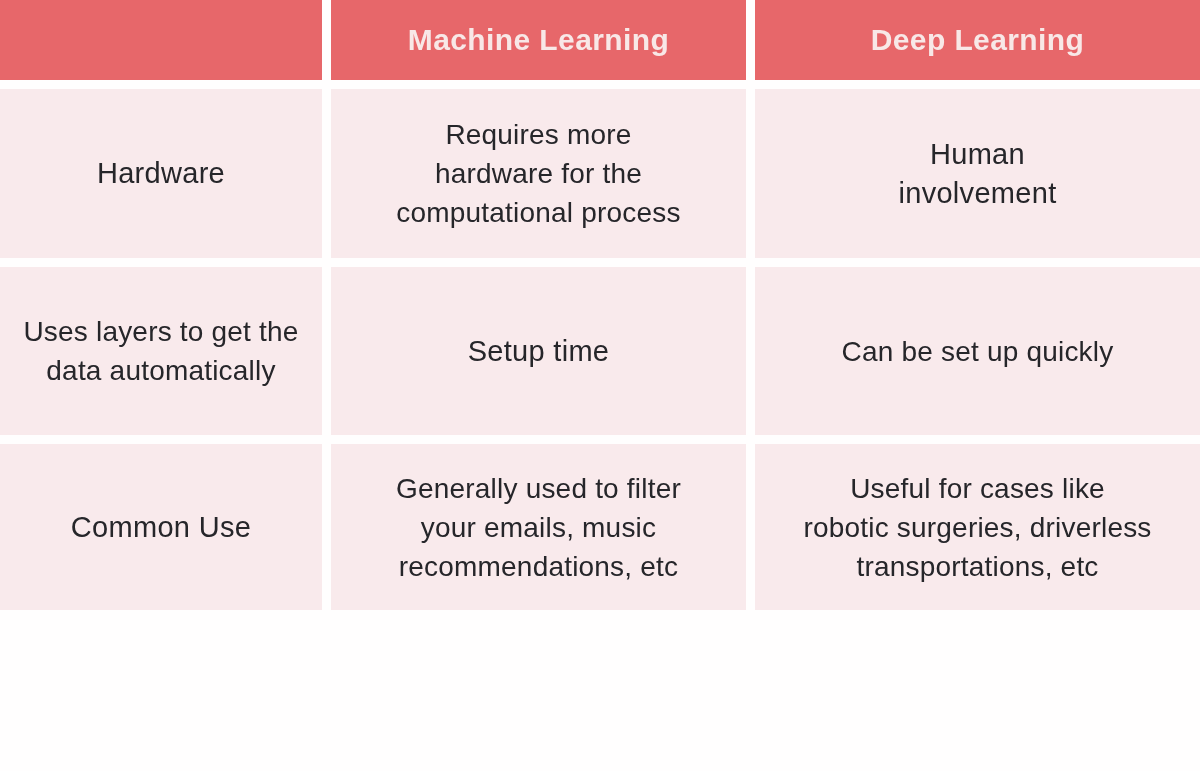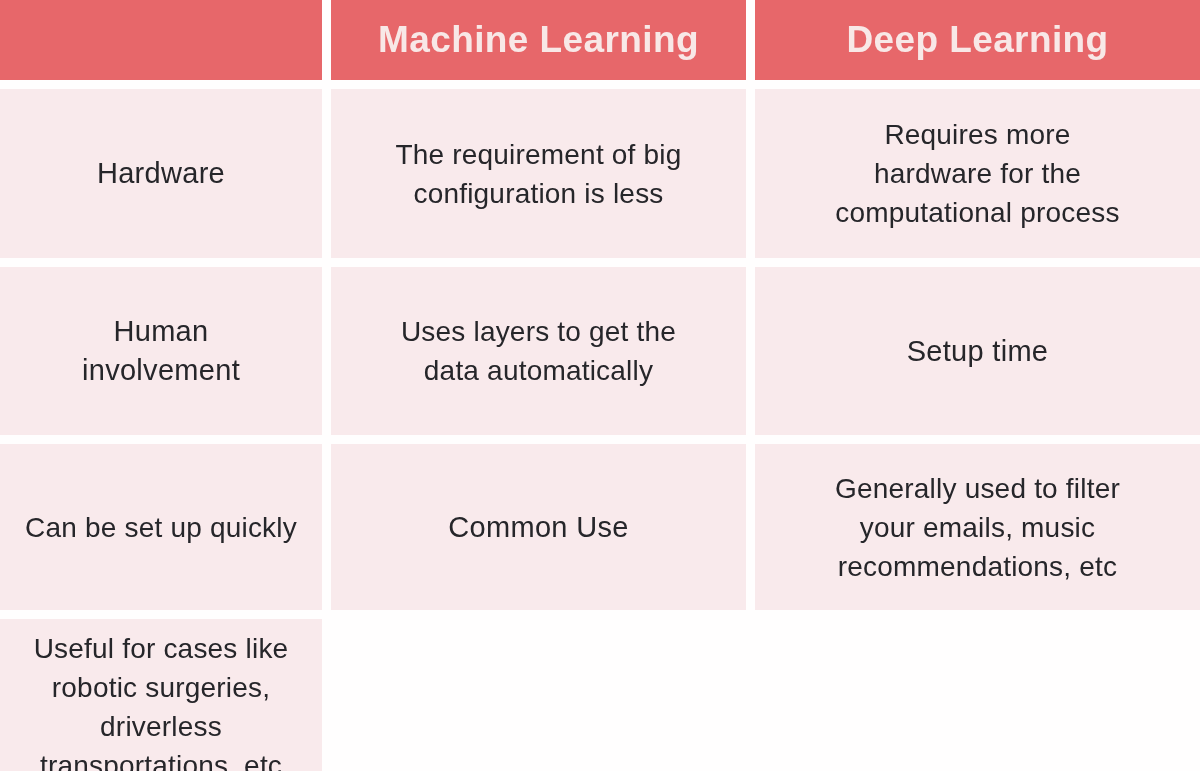--- a/index.html
+++ b/index.html
@@ -29,21 +29,21 @@
     justify-content: center;
     text-align: center;
     overflow: hidden;
   }
   .cell .txt {
     white-space: pre-line;
   }
   .head {
     background: var(--header-bg, #E7676A);
     color: var(--header-text, #F8E8E7);
-    font-size: 37px;
+    font-size: 30px;
     font-weight: 700;
     letter-spacing: 0.4px;
   }
   .body-cell {
     background: var(--cell-bg, #F9EAEC);
     color: var(--cell-text, #26262A);
     font-size: 28px;
     line-height: 39px;
     letter-spacing: 0.2px;
     padding: 0 10px;
@@ -64,24 +64,20 @@
   </div>
   <div class="cell head">
     <span class="txt">Machine Learning</span>
   </div>
   <div class="cell head">
     <span class="txt">Deep Learning</span>
   </div>
 
   <div class="cell body-cell row-label">
     <span class="txt">Hardware</span>
-  </div>
-  <div class="cell body-cell">
-    <span class="txt">The requirement of big
-configuration is less</span>
   </div>
   <div class="cell body-cell">
     <span class="txt">Requires more
 hardware for the
 computational process</span>
   </div>
 
   <div class="cell body-cell row-label">
     <span class="txt">Human
 involvement</span>

